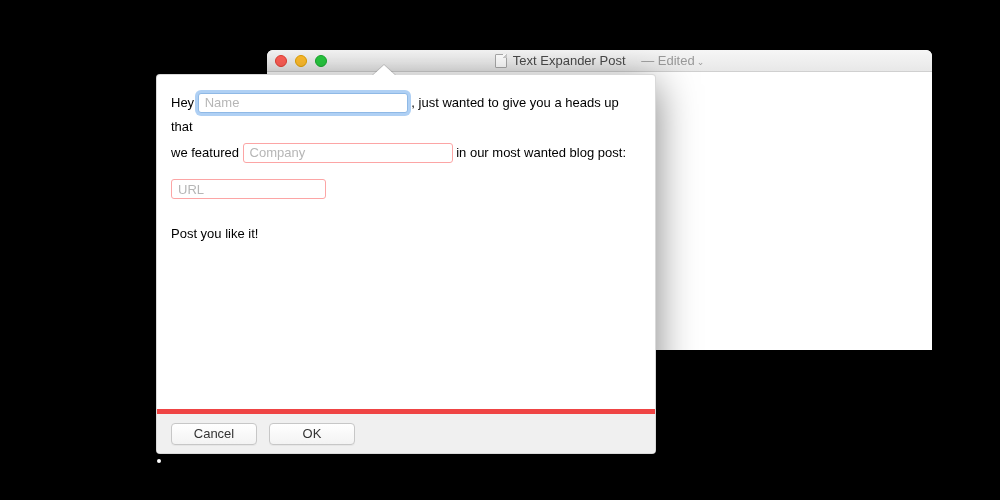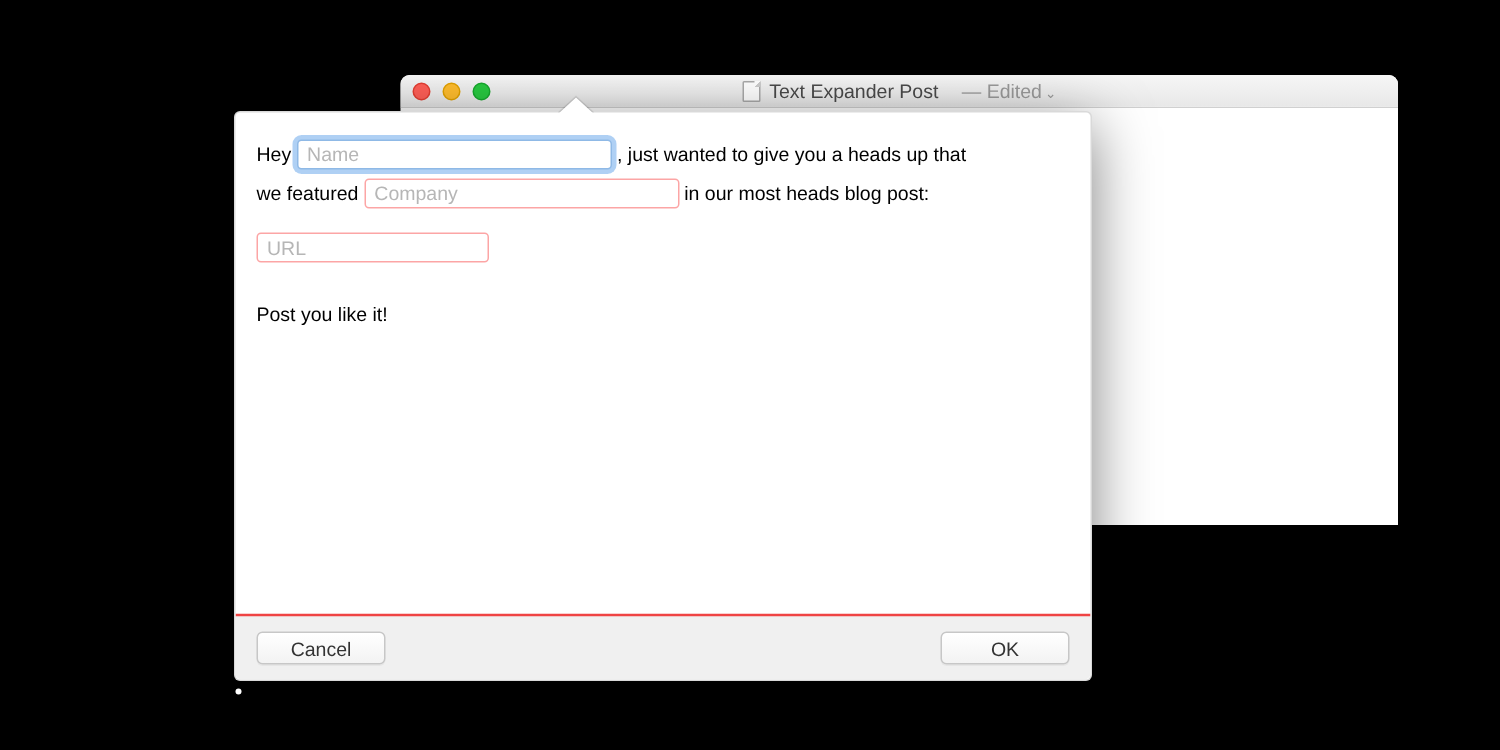--- a/index.html
+++ b/index.html
@@ -61,21 +61,21 @@
       width: 4px; height: 4px;
       background: linear-gradient(135deg, #fff 50%, #ccc 50%);
     }
     .title-text { color: #4a4a4a; font-size: 13px; }
     .title-suffix { color: #9a9a9a; font-size: 13px; margin-left: 12px; }
     .chev { color:#9a9a9a; font-size:9px; margin-left:2px;}
     .dialog {
       position: absolute;
       left: 156px;
       top: 74px;
-      width: 572px;
+      width: 500px;
       height: 380px;
       background: #fff;
       border: 1px solid rgba(0,0,0,0.15);
       border-radius: 4px;
       box-shadow: 0 10px 40px rgba(0,0,0,0.5);
       display: flex;
       flex-direction: column;
     }
     .arrow {
       position: absolute;
@@ -112,23 +112,23 @@
       outline: none;
       box-shadow: 0 0 0 3px rgba(109,169,235,0.55);
     }
     .name-input { width: 210px; }
     .company-input { width: 210px; }
     .url-input { width: 155px; margin-top:12px;}
     .spacer { height: 18px; }
     .dialog-footer {
       height: 44px;
       background: #f0f0f0;
-      border-top: 2px solid #ef4444;
+      border-top: 5px solid #ef4444;
       display: flex;
-      justify-content: space-between;
+      justify-content: flex-start;
       align-items: center;
       gap: 12px;
       padding: 0 14px;
       border-radius: 0 0 4px 4px;
     }
     .mac-btn {
       min-width: 86px;
       height: 22px;
       background: linear-gradient(#ffffff, #f3f3f3);
       border: 1px solid #c7c7c7;
@@ -168,21 +168,21 @@
   <div class="arrow"></div>
   <div class="dialog-body">
     <div class="line">
       <span>Hey </span>
       <input class="inline-input name-input focused" placeholder="Name" style="">
       <span>, just wanted to give you a heads up that</span>
     </div>
     <div class="line">
       <span>we featured </span>
       <input class="inline-input company-input" placeholder="Company" style="">
-      <span> in our most heads blog post:</span>
+      <span> in our most wanted blog post:</span>
     </div>
     <div class="line">
       <input class="inline-input url-input" placeholder="URL" style="">
     </div>
     <div class="spacer"></div>
     <div class="line">
       <span>Post you like it!</span>
     </div>
   </div>
   <div class="dialog-footer">

